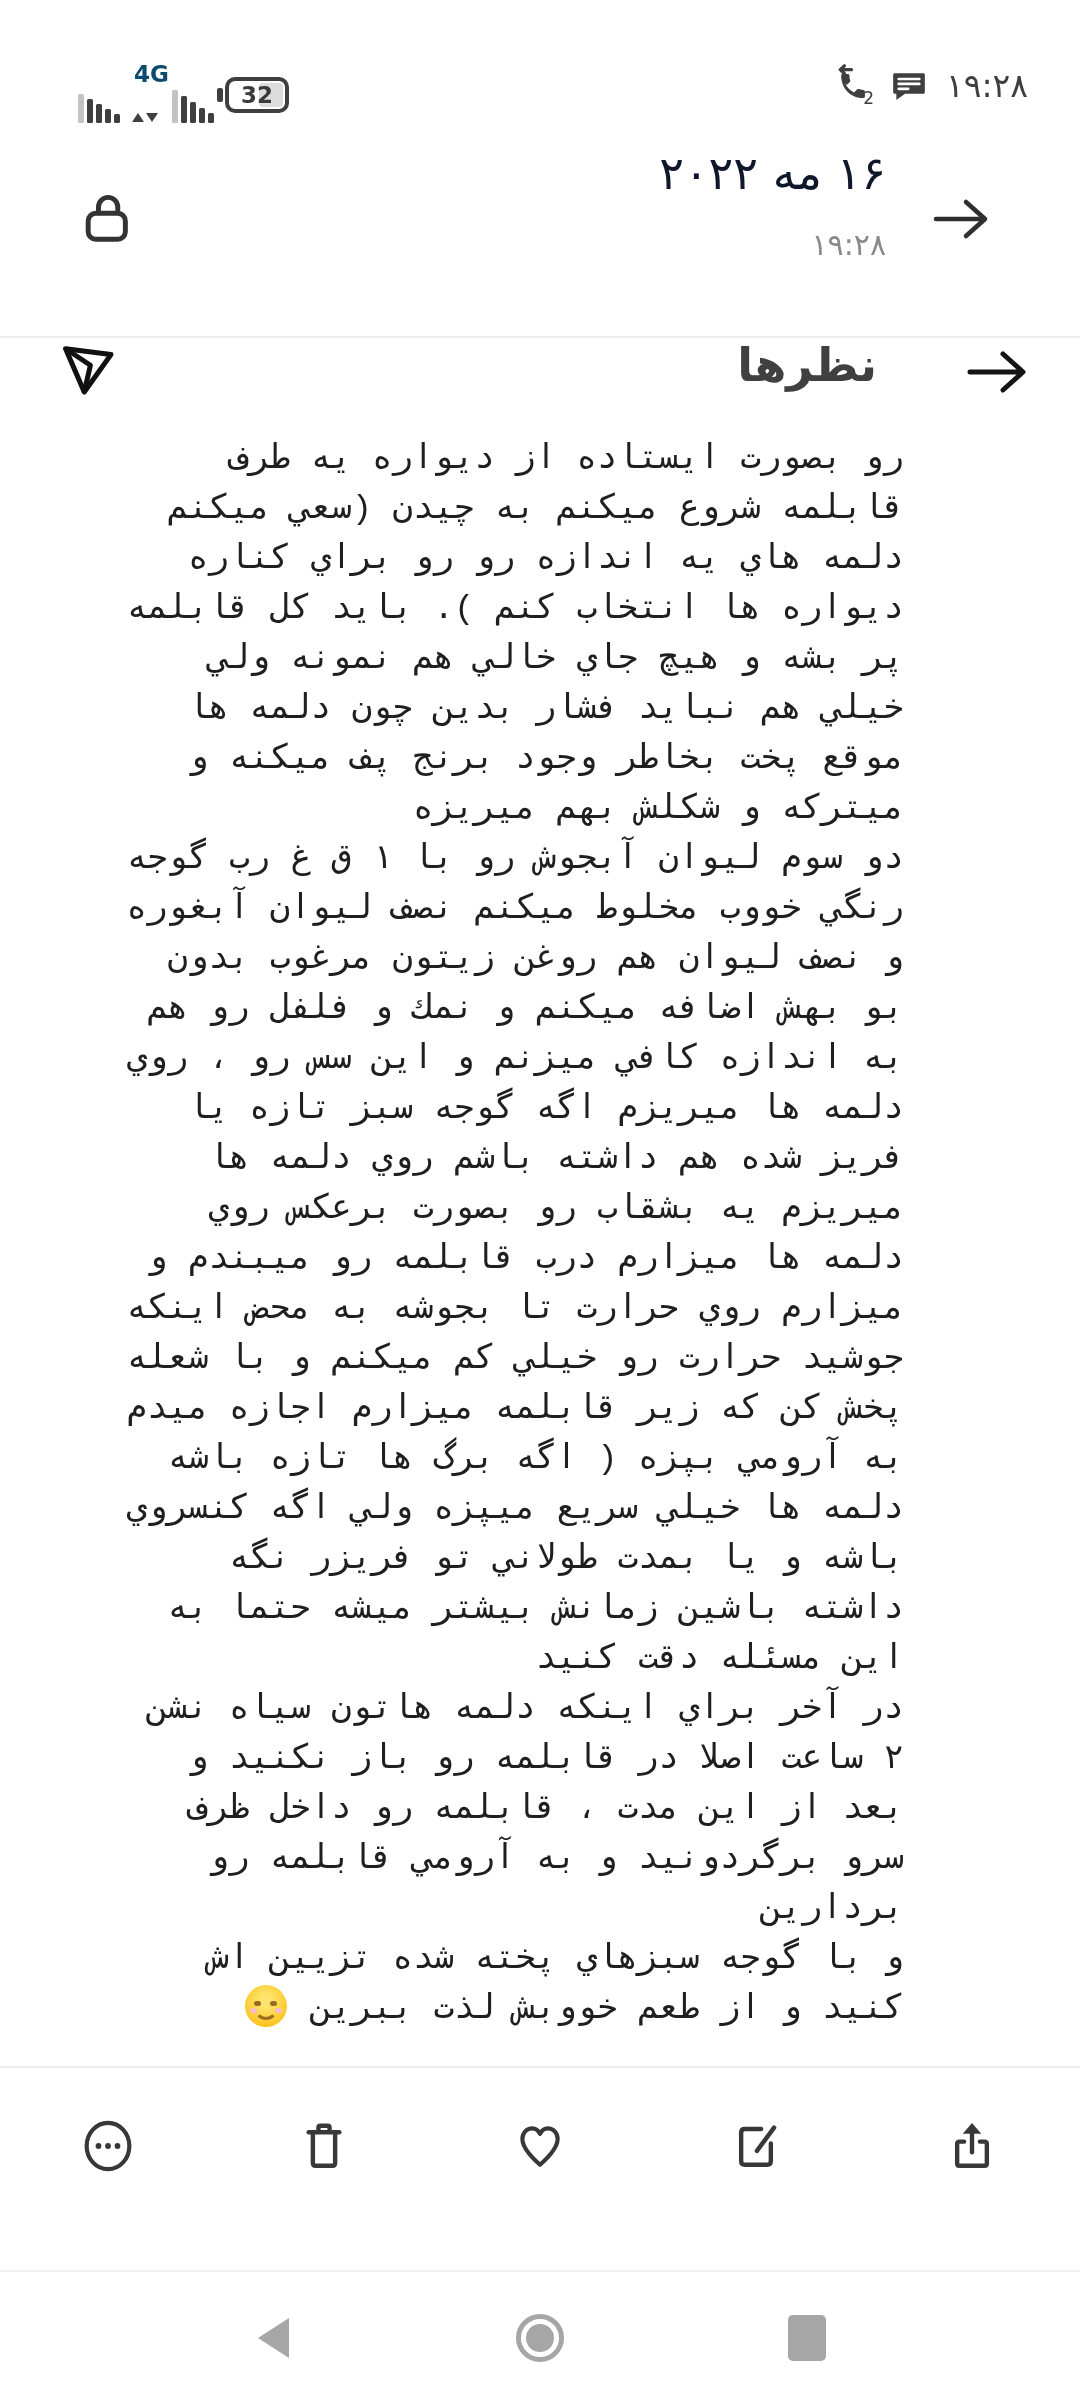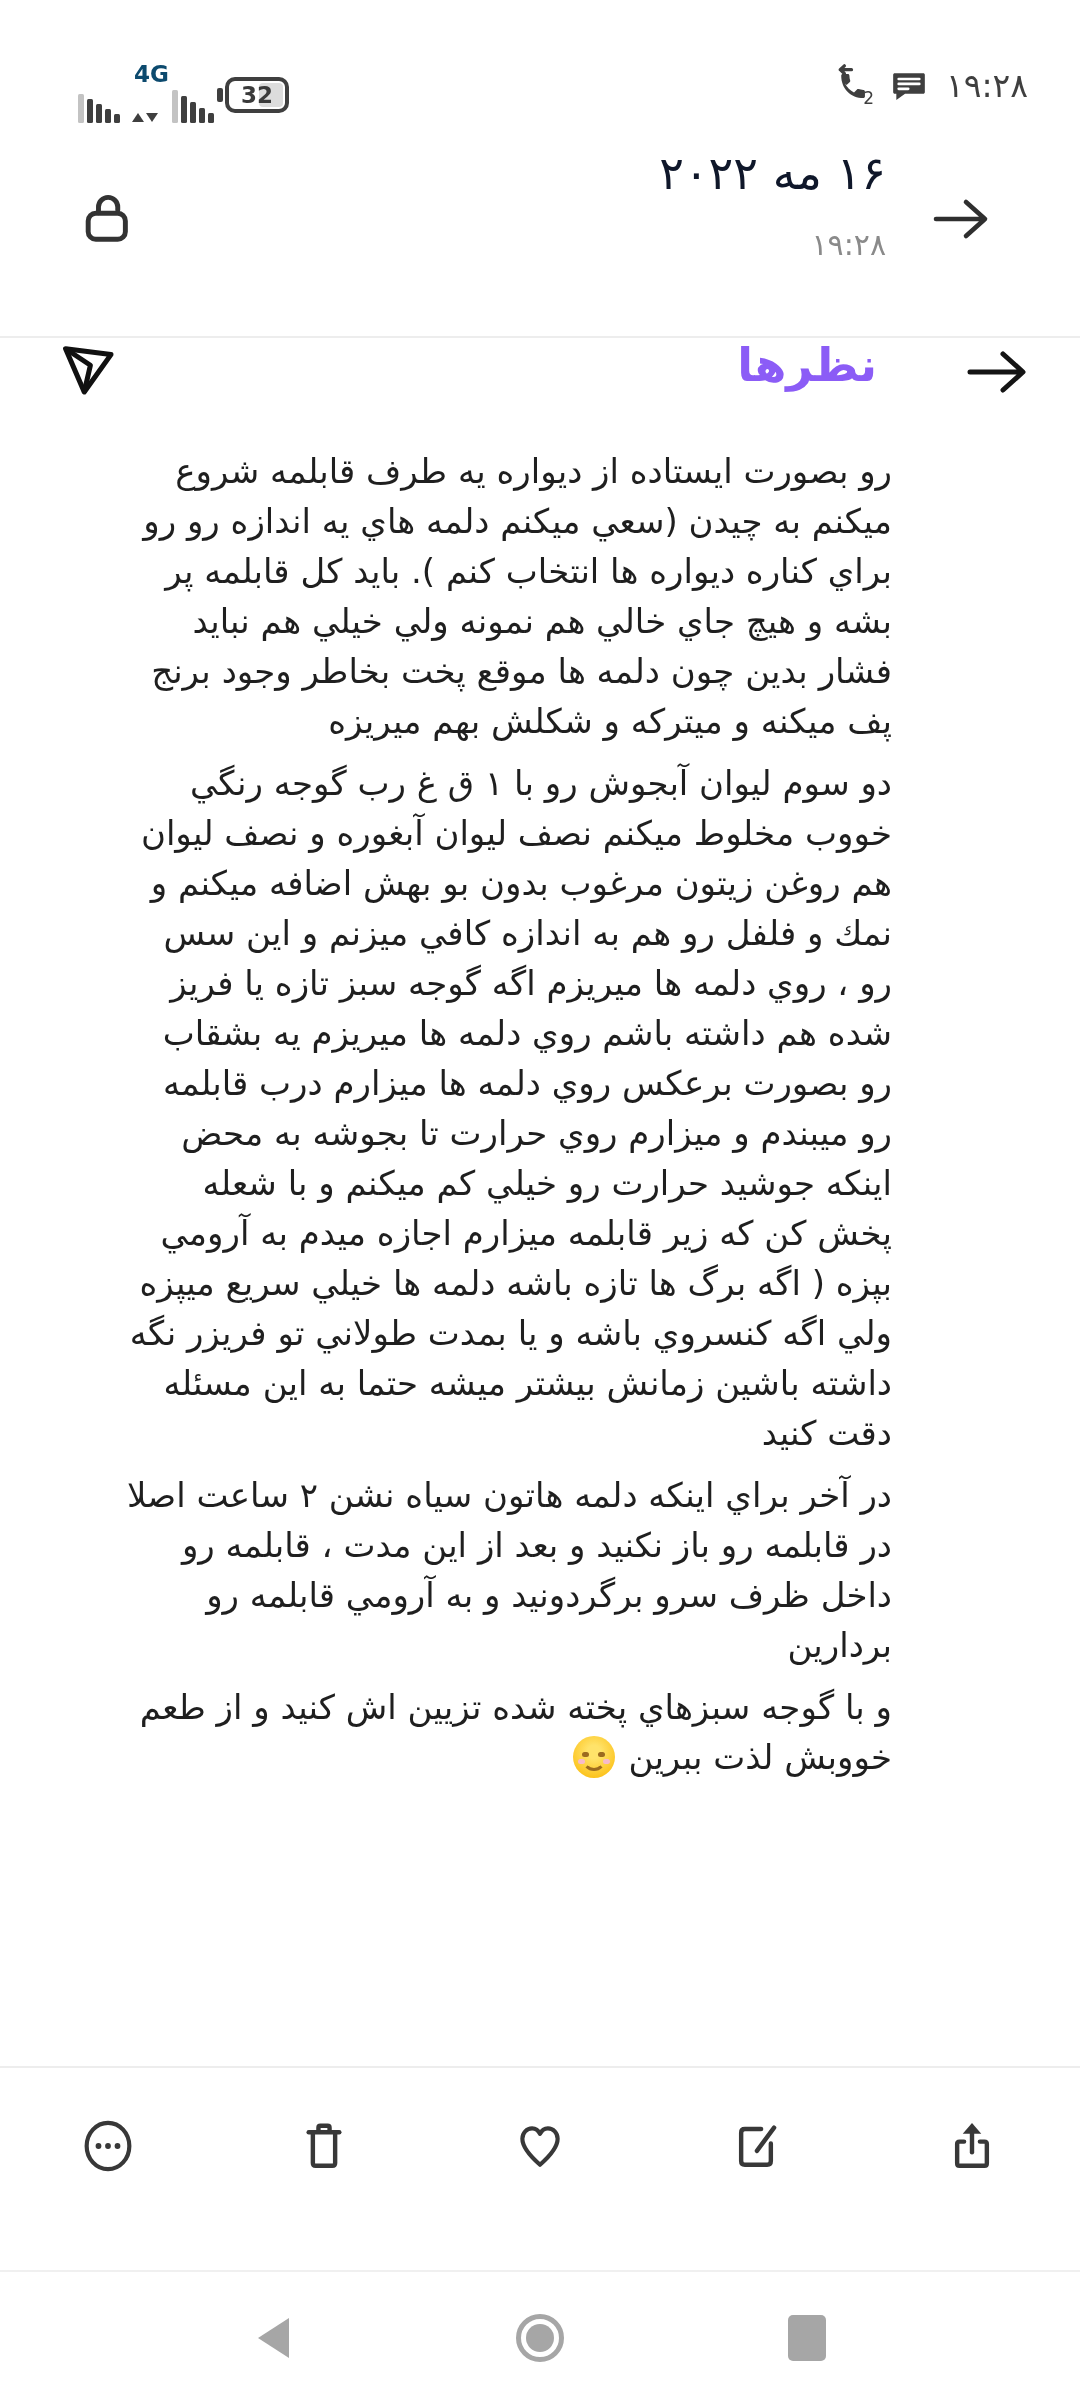--- a/index.html
+++ b/index.html
@@ -31,27 +31,27 @@
   
   .arrow-svg{position:absolute;}
   .date-block{position:absolute;right:194px;top:146px;text-align:right;}
   .note-date{font-size:46px;color:#0f172a;line-height:1.2;}
   .note-time{font-size:30px;color:#8a8a8a;margin-top:26px;}
   .lock-svg{position:absolute;left:80px;top:190px;}
 
   .divider{position:absolute;left:0;right:0;height:2px;background:#ededed;}
 
   
-  .comments-title{position:absolute;right:203px;top:338px;font-size:46px;font-weight:700;color:#8b5cf6;line-height:1.2;}
+  .comments-title{position:absolute;right:203px;top:338px;font-size:46px;font-weight:700;color:#404040;line-height:1.2;}
   .send-svg{position:absolute;left:56px;top:336px;}
 
   
   .note-body{position:absolute;top:434px;right:176px;left:110px;bottom:334px;overflow:hidden;
              direction:rtl;text-align:right;font-size:34px;line-height:50px;color:#1f1f1f;}
-  .note-body p{margin:12px;padding:0;}
+  .note-body p{margin:0;padding:0;font-family:Liberation Mono, monospace;}
 
   
   .emoji{display:inline-block;width:42px;height:42px;border-radius:50%;position:relative;
          vertical-align:-9px;margin:0 3px;
          background:radial-gradient(circle at 50% 38%,#ffe36a 20%,#fcc21b 78%);}
   .emoji::before{content:"";position:absolute;left:9px;top:13px;width:6px;height:7px;border-radius:50%;
                  background:#69421c;box-shadow:17px 0 0 #69421c;}
   .emoji::after{content:"";position:absolute;left:10px;top:21px;width:21px;height:13px;
                 background:#7a4f1d;border-radius:2px 2px 21px 21px;}
   .e-sweat{background:radial-gradient(circle at 16% 14%,#62c5f0 0 16%,rgba(0,0,0,0) 17%),

